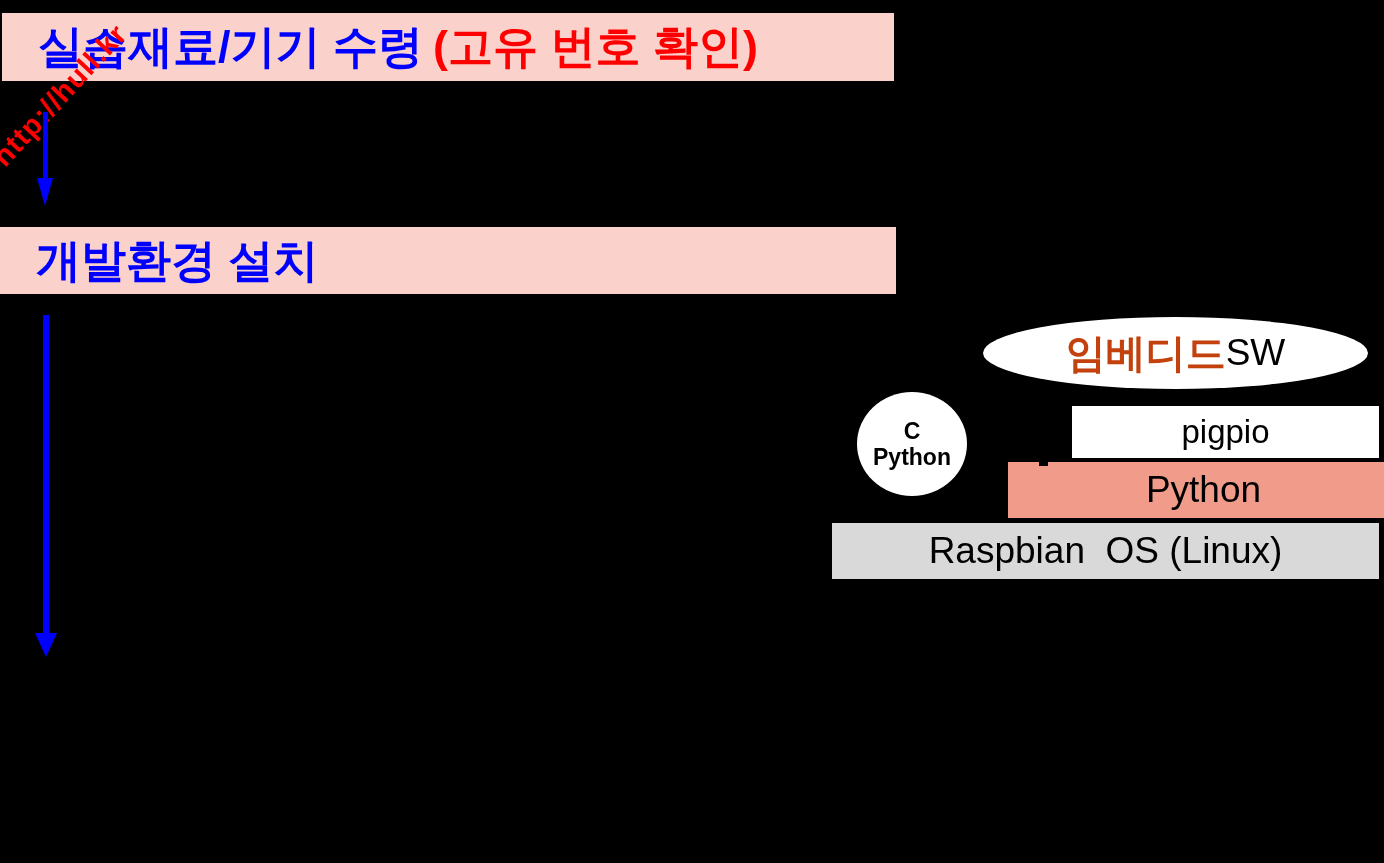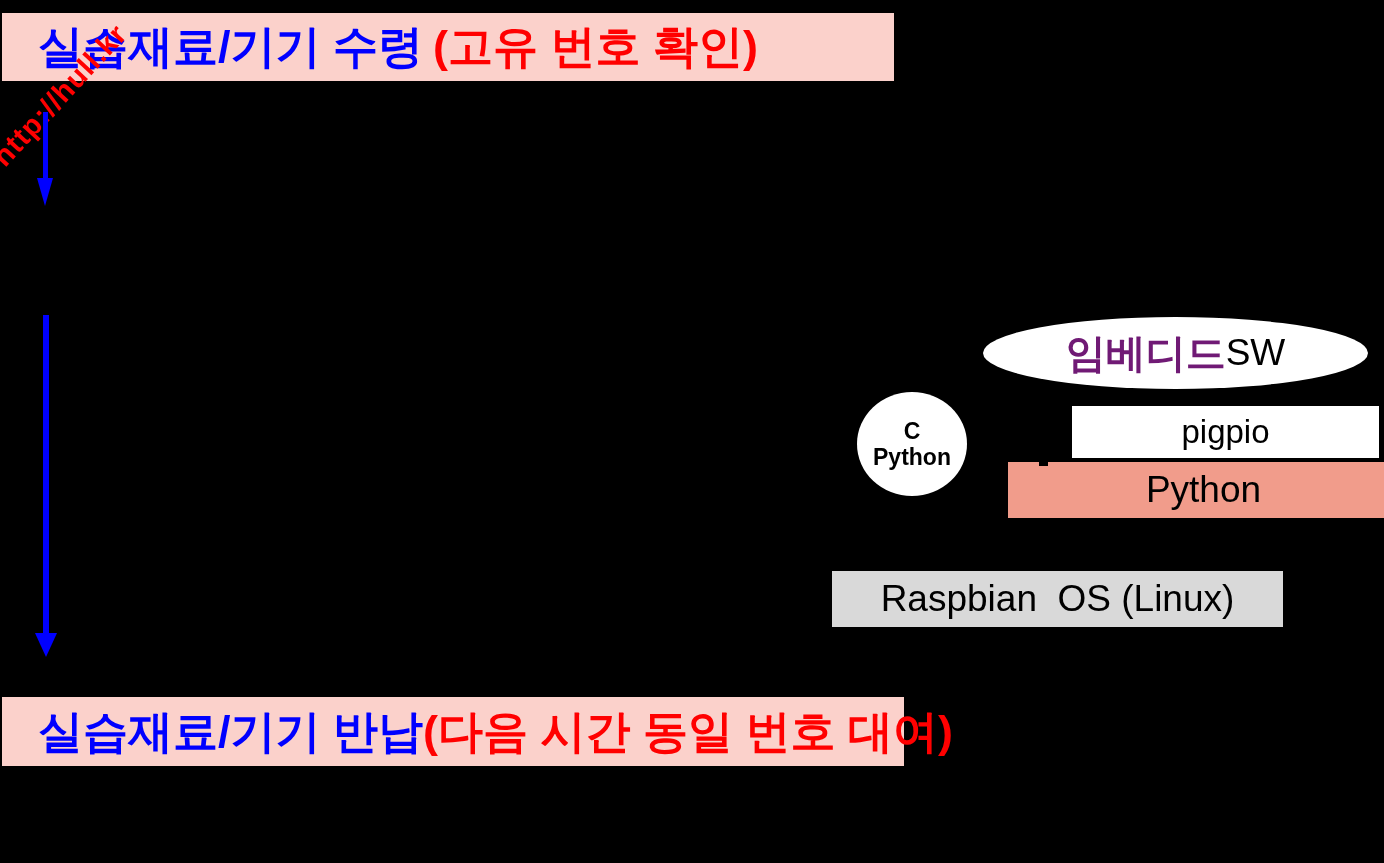--- a/index.html
+++ b/index.html
@@ -59,21 +59,21 @@
 
   
   .bubble {
     position: absolute;
     left: 983px; top: 317px; width: 385px; height: 72px;
     background: #FFFFFF;
     border-radius: 50%;
     display: flex; align-items: center; justify-content: center;
     z-index: 0;
   }
-  .bubble .kbold { font-weight: bold; font-size: 40px; color: #701a75; text-align: center; }
+  .bubble .kbold { font-weight: bold; font-size: 40px; color: #c2410c; text-align: center; }
   .bubble .latin { font-weight: normal; font-size: 37px; color: #000; }
 
   .cprog {
     position: absolute;
     left: 857px; top: 392px; width: 110px; height: 104px;
     background: #FFFFFF;
     border-radius: 50%;
     display: flex; flex-direction: column; align-items: center; justify-content: center;
     font-weight: bold; font-size: 23px; line-height: 26px; color: #000;
     z-index: 0;
@@ -82,48 +82,48 @@
   .layer {
     position: absolute;
     display: flex; align-items: center; justify-content: center;
     color: #000;
     white-space: pre;
     z-index: 0;
     text-align: right;
   }
   .layer-pigpio   { left: 1072px; top: 406px; width: 307px; height: 52px; font-size: 33px; }
   .layer-python   { left: 988px;  top: 462px; width: 391px; height: 56px; font-size: 37px; }
-  .layer-raspbian { left: 832px;  top: 523px; width: 451px; height: 56px; font-size: 37px; margin-top: 48px; }
+  .layer-raspbian { left: 832px;  top: 523px; width: 547px; height: 56px; font-size: 37px; }
   .layer-hw       { left: 805px;  top: 583px; width: 574px; height: 53px; font-size: 36px; }
 
   .artifact-mark { position: absolute; left: 1039px; top: 461px; width: 9px; height: 5px; background: #000; z-index: 2; }
 </style>
 </head>
 <body>
 
 <div class="canvas">
 
   <div class="watermark">http://hull.kr</div>
 
   <div class="pinkbox box1">
     <span class="txt main">실습재료/기기 수령</span>
       <span class="txt note">(고유 번호 확인)</span>
   </div>
 
   <div class="shaft a1-shaft"></div>
   <div class="head a1-head"></div>
 
+  <div class="pinkbox box2">
+    <span class="txt main">개발환경 설치</span>
+      <span class="txt note"></span>
+  </div>
 
   <div class="shaft a2-shaft"></div>
   <div class="head a2-head"></div>
 
-  <div class="pinkbox box3">
-    <span class="txt main">실습재료/기기 반납</span>
-      <span class="txt note">(다음 시간 동일 번호 대여)</span>
-  </div>
 
   <div class="bubble">
     <span class="kbold">임베디드</span>
       <span class="latin">SW</span>
   </div>
 
   <div class="cprog">
     <div>C</div>
     <div>Python</div>
   </div>

